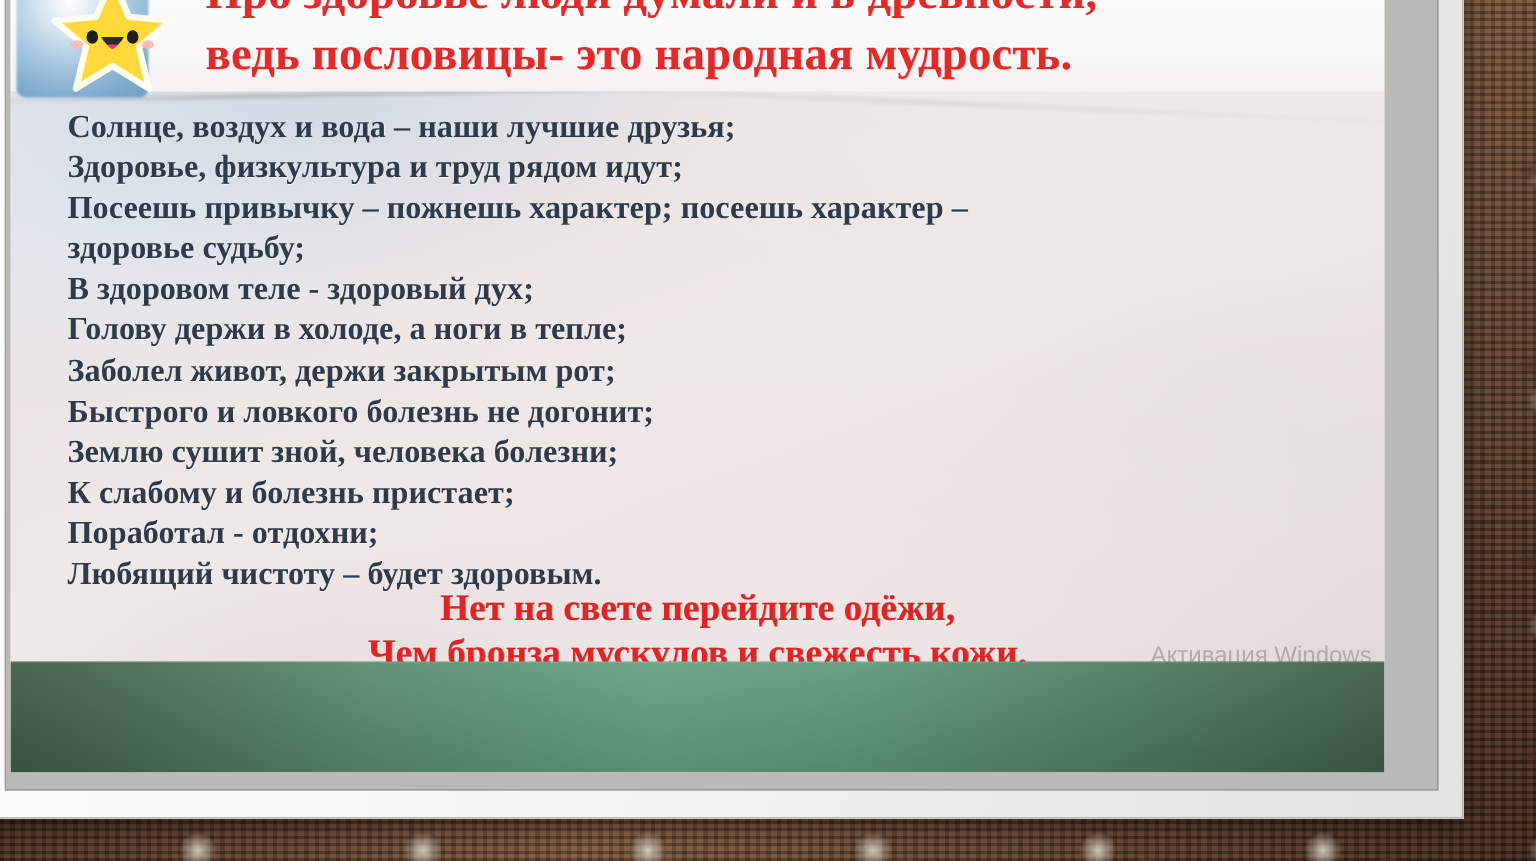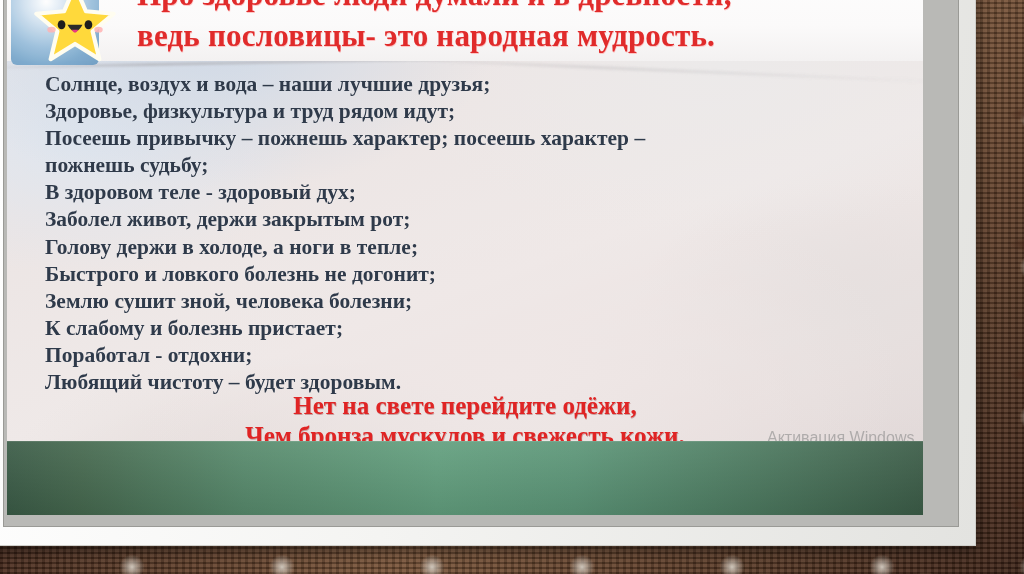--- a/index.html
+++ b/index.html
@@ -262,24 +262,24 @@
       <div class="title-text">
         <div class="title-line">Про здоровье люди думали и в древности,</div>
         <div class="title-line">ведь пословицы- это народная мудрость.</div>
       </div>
     </div>
 
     <div class="body-text">
       <div class="body-line">Солнце, воздух и вода – наши лучшие друзья;</div>
       <div class="body-line">Здоровье, физкультура и труд рядом идут;</div>
       <div class="body-line">Посеешь привычку – пожнешь характер; посеешь характер –</div>
-      <div class="body-line">пожнешь судьбу;</div>
+      <div class="body-line">здоровье судьбу;</div>
       <div class="body-line">В здоровом теле - здоровый дух;</div>
+      <div class="body-line">Голову держи в холоде, а ноги в тепле;</div>
       <div class="body-line">Заболел живот, держи закрытым рот;</div>
-      <div class="body-line">Голову держи в холоде, а ноги в тепле;</div>
       <div class="body-line">Быстрого и ловкого болезнь не догонит;</div>
       <div class="body-line">Землю сушит зной, человека болезни;</div>
       <div class="body-line">К слабому и болезнь пристает;</div>
       <div class="body-line">Поработал - отдохни;</div>
       <div class="body-line">Любящий чистоту – будет здоровым.</div>
     </div>
 
     <div class="couplet">
       <div class="couplet-line">Нет на свете перейдите одёжи,</div>
       <div class="couplet-line">Чем бронза мускулов и свежесть кожи.</div>

